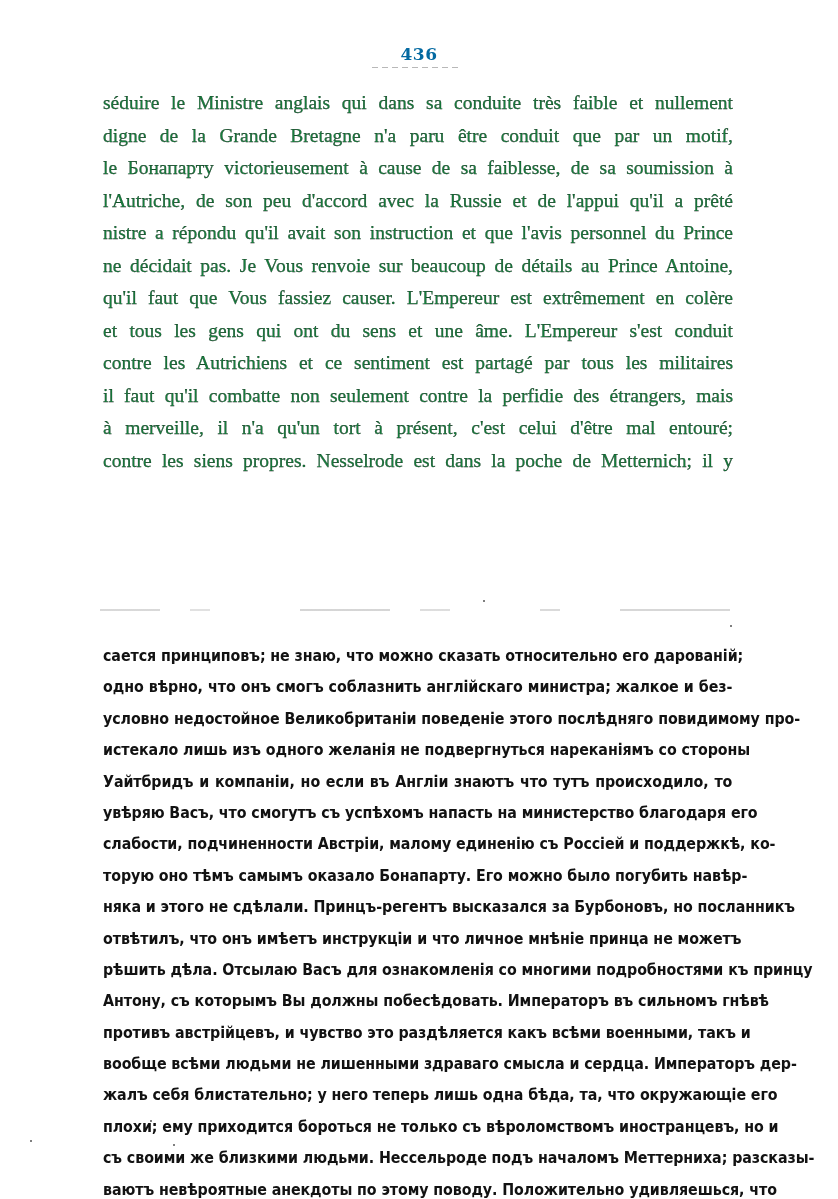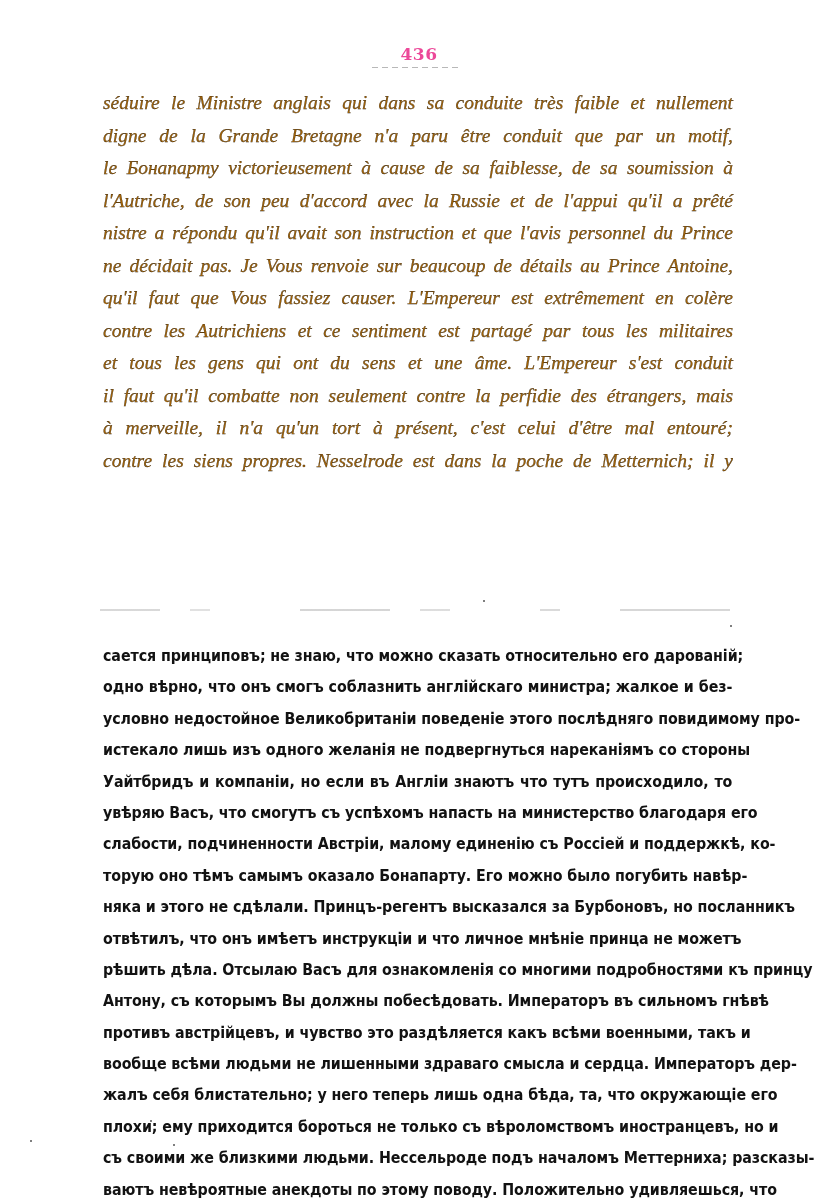--- a/index.html
+++ b/index.html
@@ -17,21 +17,21 @@
     .page-number {
       position: absolute;
       left: 0;
       width: 838px;
       top: 44px;
       text-align: center;
       font-family: "DejaVu Serif", serif;
       font-weight: bold;
       font-size: 17px;
       letter-spacing: 0.5px;
-      color: #ec4899;
+      color: #0369a1;
     }
     .page-number-rule {
       position: absolute;
       top: 67px;
       left: 372px;
       width: 90px;
       height: 1px;
       background: repeating-linear-gradient(90deg, #b8b8b8 0 6px, transparent 6px 10px);
     }
     .fr-block {
@@ -42,22 +42,21 @@
     }
     .fr-line {
       display: block;
       height: 32.5px;
       line-height: 32.5px;
       font-family: "Liberation Serif", serif;
       font-size: 19.5px;
       text-align: justify;
       text-align-last: justify;
       white-space: nowrap;
-      color: #a16207;
-      font-style: italic;
+      color: #15803d;
       -webkit-text-stroke: 0.25px #141414;
     }
     .separator {
       position: absolute;
       top: 609px;
       left: 100px;
       width: 630px;
       height: 2px;
       background: repeating-linear-gradient(90deg,
         #c8c8c8 0 60px, transparent 60px 90px,
@@ -105,22 +104,22 @@
 <div class="page-number-rule"></div>
 
 <div class="fr-block">
   <span class="fr-line">séduire le Ministre anglais qui dans sa conduite très faible et nullement</span>
   <span class="fr-line">digne de la Grande Bretagne n'a paru être conduit que par un motif,</span>
   <span class="fr-line">le Бонапарту victorieusement à cause de sa faiblesse, de sa soumission à</span>
   <span class="fr-line">l'Autriche, de son peu d'accord avec la Russie et de l'appui qu'il a prêté</span>
   <span class="fr-line">nistre a répondu qu'il avait son instruction et que l'avis personnel du Prince</span>
   <span class="fr-line">ne décidait pas. Je Vous renvoie sur beaucoup de détails au Prince Antoine,</span>
   <span class="fr-line">qu'il faut que Vous fassiez causer. L'Empereur est extrêmement en colère</span>
+  <span class="fr-line">et tous les gens qui ont du sens et une âme. L'Empereur s'est conduit</span>
   <span class="fr-line">contre les Autrichiens et ce sentiment est partagé par tous les militaires</span>
-  <span class="fr-line">et tous les gens qui ont du sens et une âme. L'Empereur s'est conduit</span>
   <span class="fr-line">il faut qu'il combatte non seulement contre la perfidie des étrangers, mais</span>
   <span class="fr-line">à merveille, il n'a qu'un tort à présent, c'est celui d'être mal entouré;</span>
   <span class="fr-line">contre les siens propres. Nesselrode est dans la poche de Metternich; il y</span>
 </div>
 
 <div class="separator"></div>
 <div class="speck" style="left:483px;top:600px;"></div>
 <div class="speck" style="left:730px;top:625px;"></div>
 
 <div class="ru-block">

